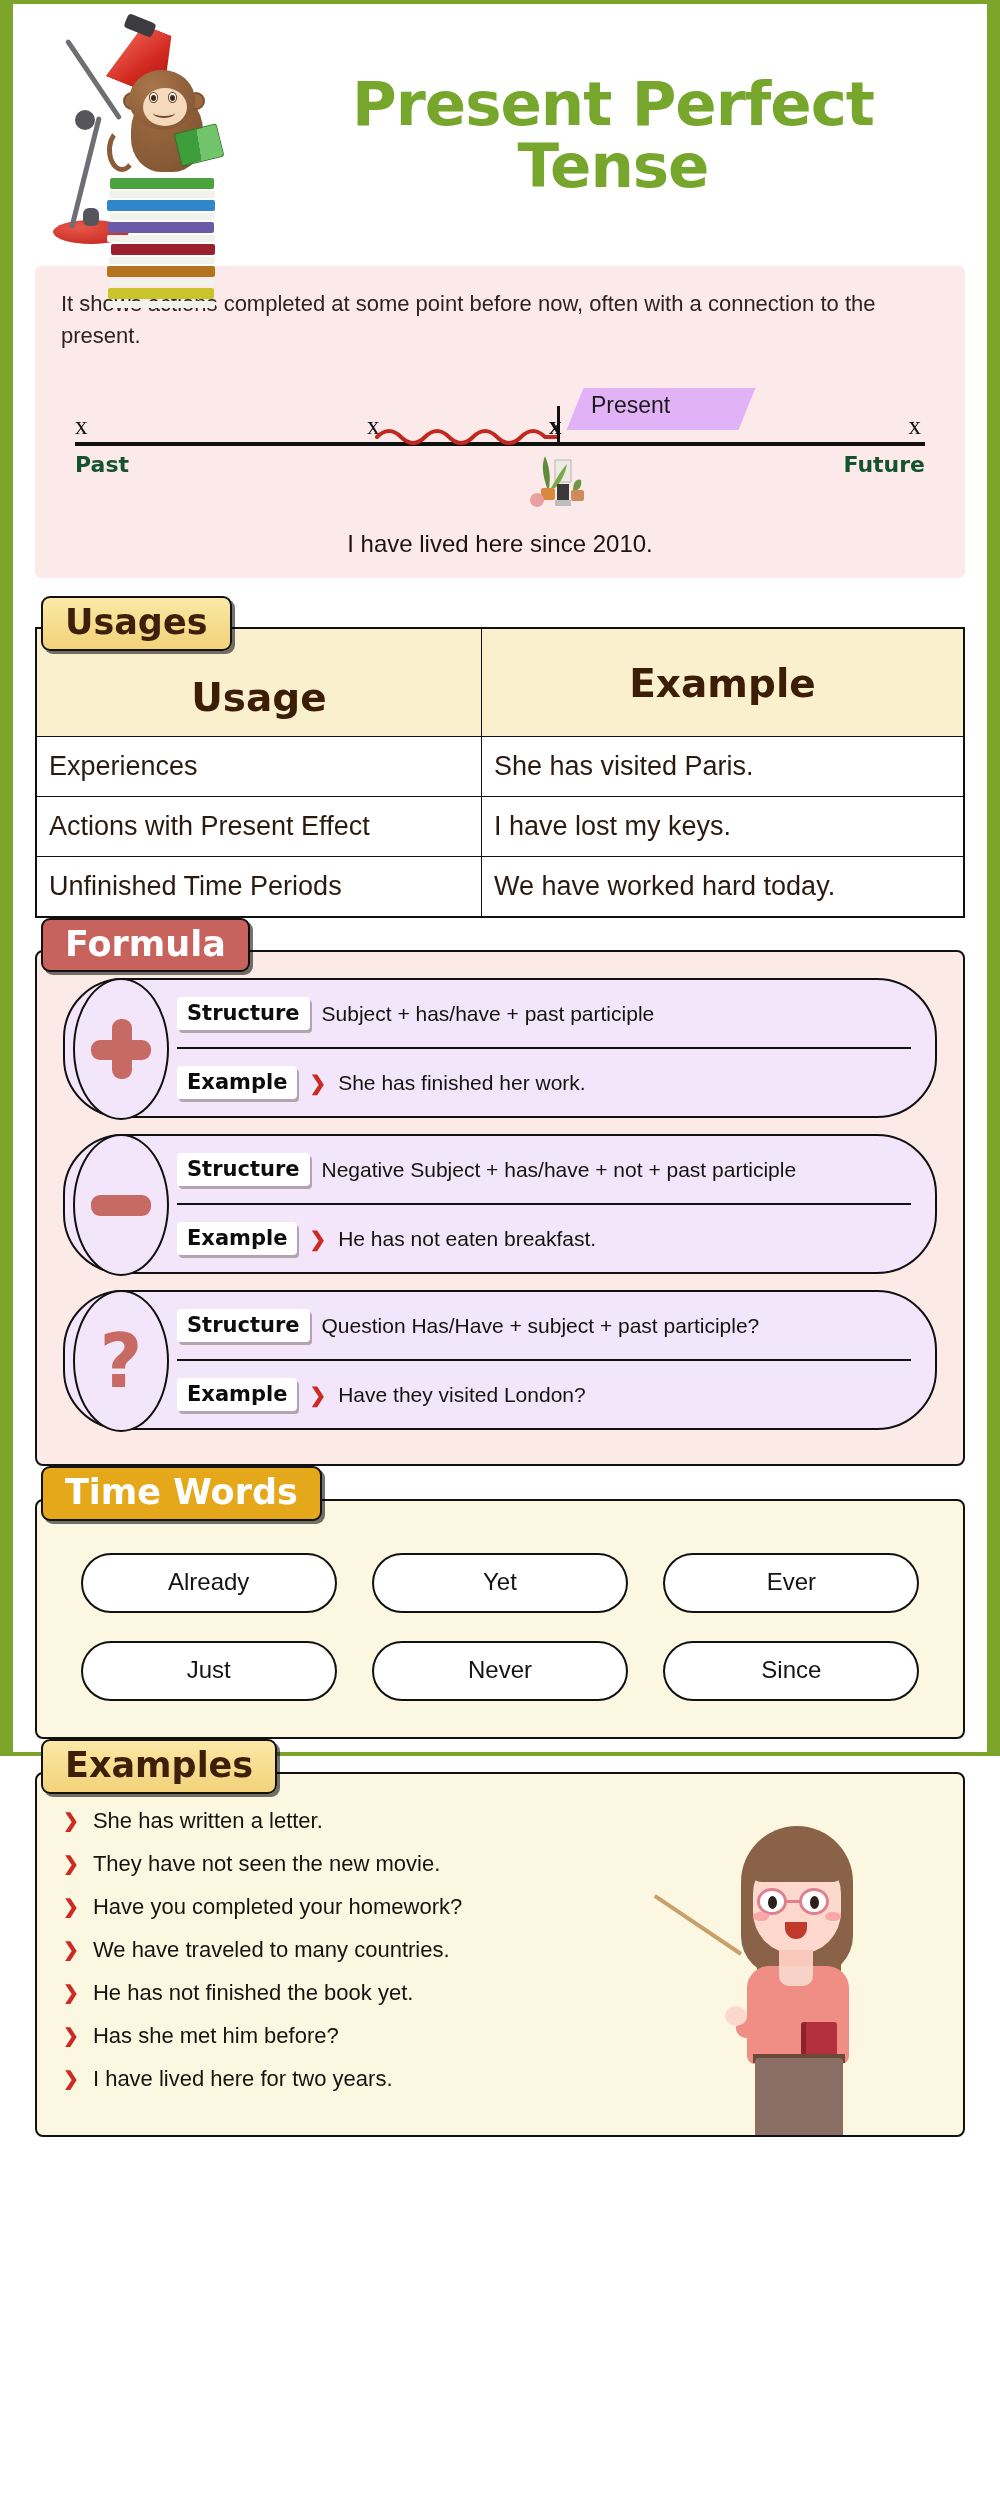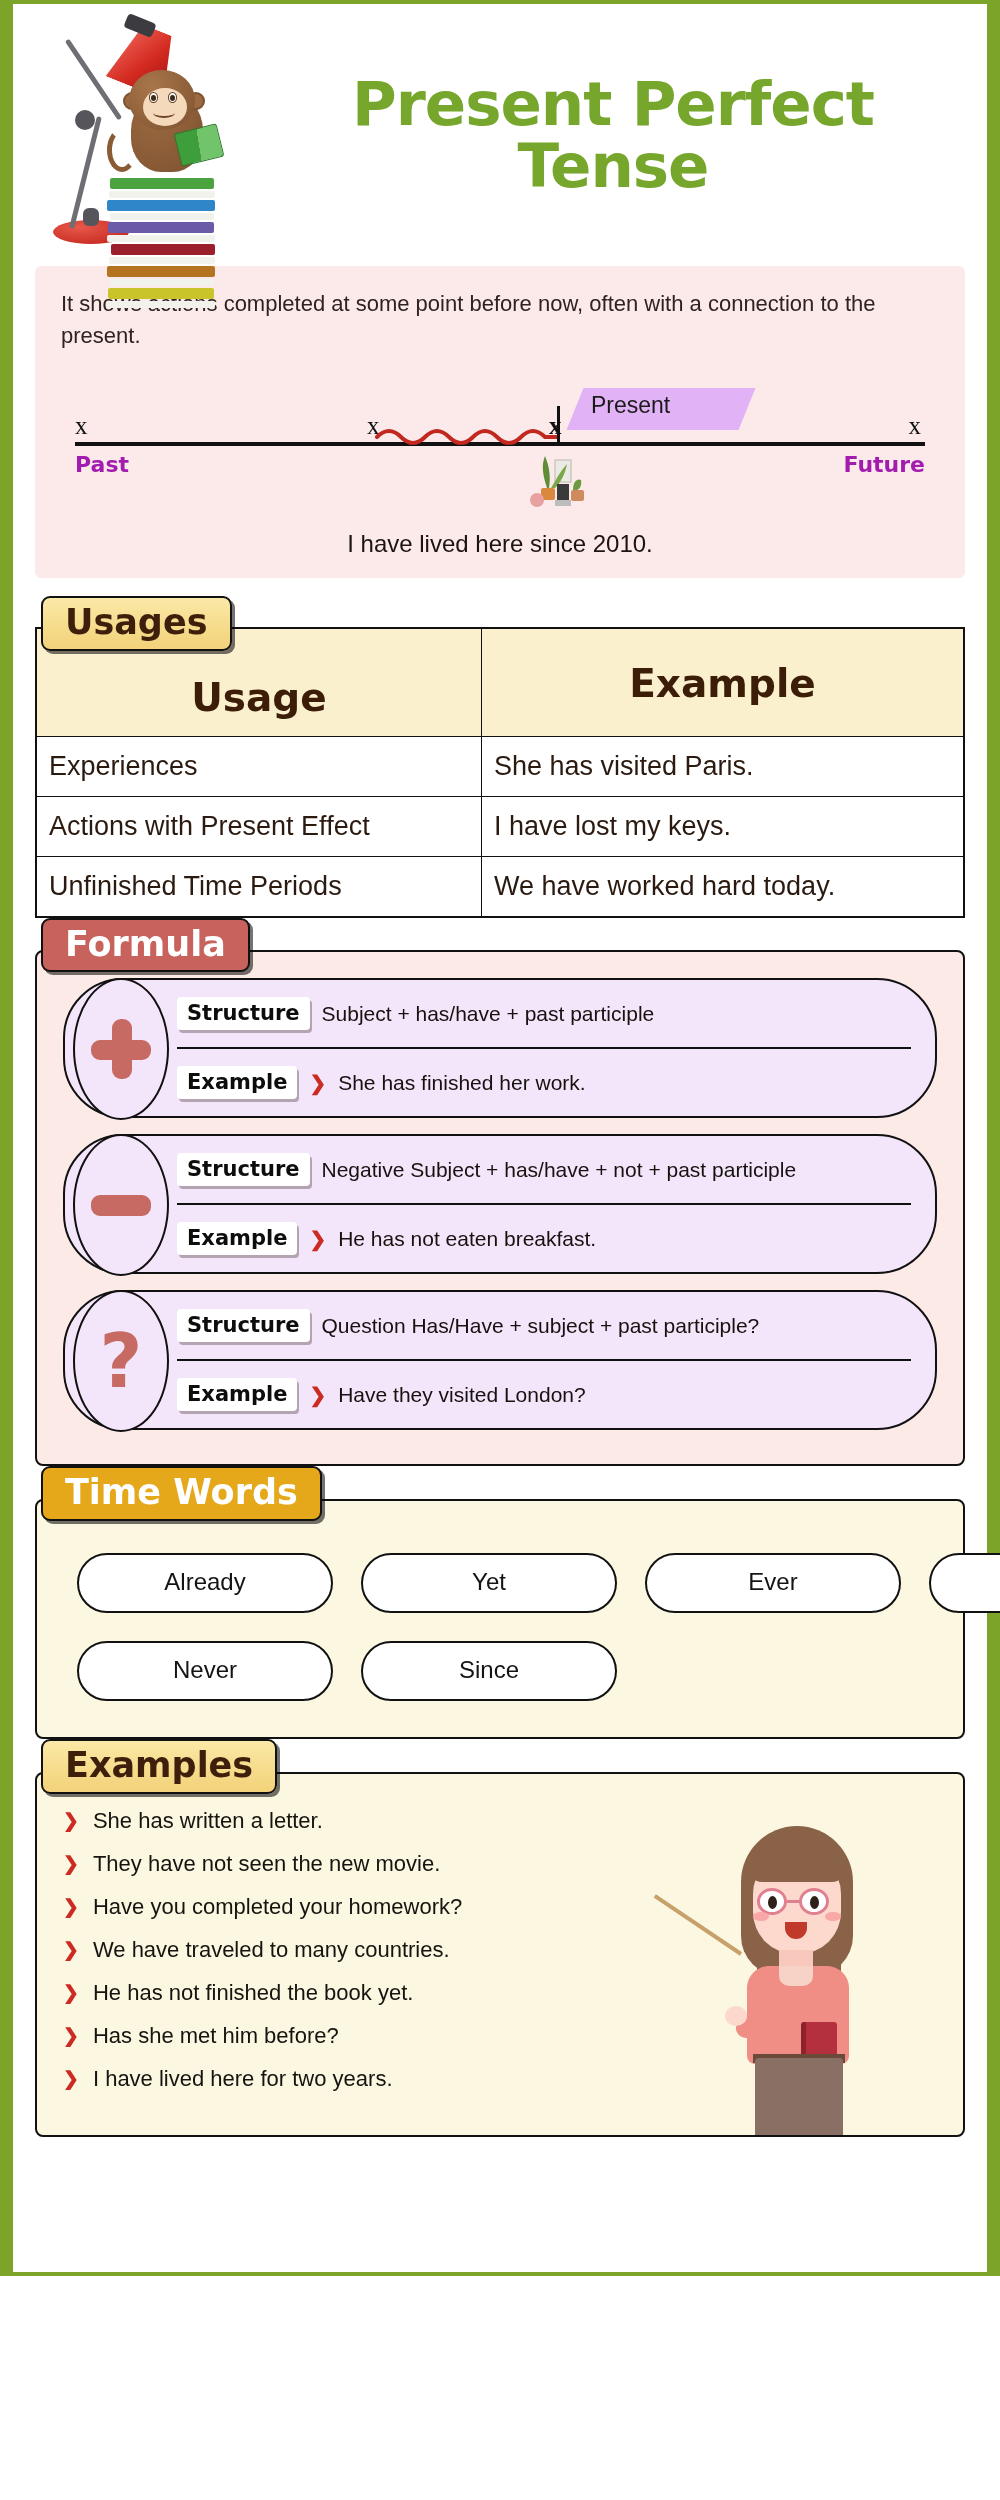--- a/index.html
+++ b/index.html
@@ -8,21 +8,21 @@
     width: 1000px;
     height: 2500px;
     background: #ffffff;
     font-family: "Liberation Sans", sans-serif;
     overflow: hidden;
   }
 
   .page {
     position: relative;
     width: 1000px;
-    height: 2276px;
+    height: 1756px;
     background: #ffffff;
     border-left: 13px solid #7ba428;
     border-right: 13px solid #7ba428;
     border-top: 4px solid #7ba428;
     border-bottom: 4px solid #7ba428;
     padding: 0 22px;
   }
 
   
   .header {
@@ -185,21 +185,21 @@
     background: #e2b2f7;
     transform: skewX(-22deg);
   }
   .tl-present-label {
     position: absolute; left: 516px; top: 10px;
     font-size: 23px; color: #1a1a1a;
     font-family: "Liberation Sans", sans-serif;
   }
   .tl-past, .tl-future {
     position: absolute; top: 70px;
-    font-size: 22px; font-weight: 700; color: #a21caf;
+    font-size: 22px; font-weight: 700; color: #14532d;
     font-family: "DejaVu Sans", sans-serif;
   }
   .tl-past { left: 0; }
   .tl-future { right: 0; }
 
   .tl-plants {
     position: absolute; left: 452px; top: 68px;
     width: 66px; height: 62px;
   }
   .tl-caption {
@@ -326,21 +326,21 @@
   
   .tw-body {
     background: #fbf7e0;
     margin-top: -22px;
     border: 2.5px solid #111;
     border-radius: 8px;
     padding: 52px 40px 36px;
   }
   .tw-grid {
     display: grid;
-    grid-template-columns: repeat(4, 1fr);
+    grid-template-columns: repeat(3, 1fr);
     row-gap: 28px;
     column-gap: 28px;
     justify-items: center;
   }
   .pill {
     width: 256px;
     padding: 13px 0 15px;
     background: #ffffff;
     border: 2.2px solid #111;
     border-radius: 40px;

